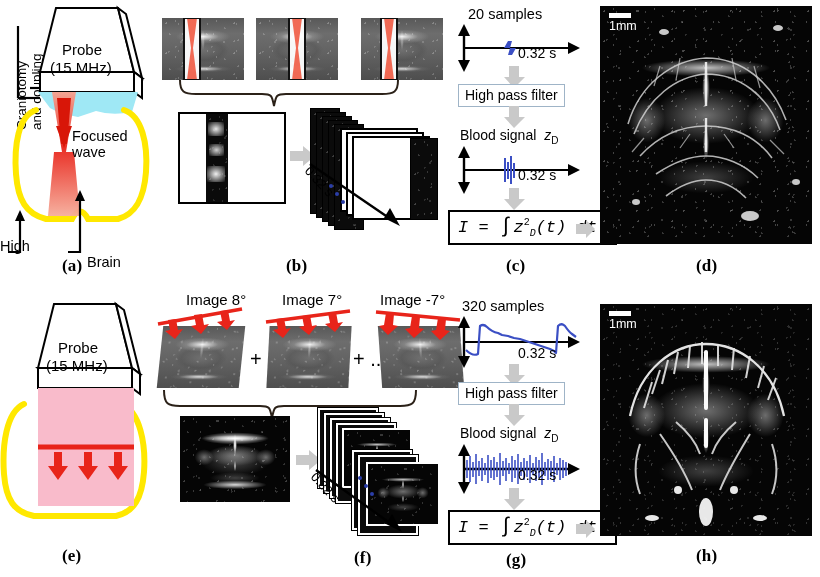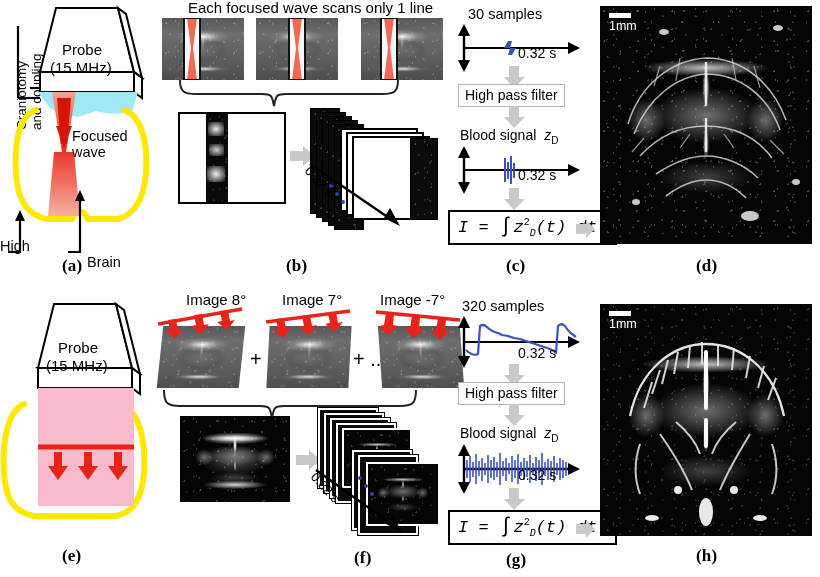--- a/index.html
+++ b/index.html
@@ -187,21 +187,20 @@
       <path d="M80,56 L80,62 L68,62" stroke="#000" stroke-width="2.2" fill="none"></path>
     </svg>
     <div class="abs txt caption" style="left:0px;top:238px;"><span>High</span></div>
     <div class="abs txt caption" style="left:87px;top:254px;"><span>Brain</span></div>
 
     <div class="abs txt panel-label" style="left:62px;top:256px;"><span>(a)</span></div>
   </div>
 
   <div class="abs" style="left:150px;top:0;width:290px;height:285px;">
 
-    <div class="abs txt title-txt" style="left:38px;top:0px;"><span>Each focused wave scans only 1 line</span></div>
 
     <div class="us bmode" style="left:12px;top:18px;width:82px;height:62px;">
       <div class="speckle"></div>
       <div class="abs" style="left:23px;top:0;width:14px;height:62px;background:linear-gradient(90deg,rgba(255,255,255,.95),rgba(255,255,255,.95));"></div>
       <svg class="abs" style="left:23px;top:0;" width="14" height="62">
           <path d="M2,0 L12,0 L8,30 L12,62 L2,62 L6,30 Z" fill="#F05A43" opacity="0.9"></path>
         </svg>
       <div class="abs redrect" style="left:21px;top:-1px;width:18px;height:64px;"></div>
     </div>
 
@@ -272,21 +271,21 @@
         <path d="M96,68 L80,60 L86,50 Z" fill="#000"></path>
       </svg>
       <div class="abs txt rot-032" style="left:2px;top:56px;"><span>0.32 s</span></div>
     </div>
 
     <div class="abs txt panel-label" style="left:136px;top:256px;"><span>(b)</span></div>
   </div>
 
   <div class="abs" style="left:440px;top:0;width:155px;height:285px;">
 
-    <div class="abs txt caption" style="left:28px;top:6px;"><span>30 samples</span></div>
+    <div class="abs txt caption" style="left:28px;top:6px;"><span>20 samples</span></div>
 
     <svg class="abs" style="left:10px;top:24px;" width="140" height="48">
       <line x1="14" y1="24" x2="122" y2="24" stroke="#000" stroke-width="2.2"></line>
       <path d="M130,24 L118,18 L118,30 Z" fill="#000"></path>
       <line x1="14" y1="6" x2="14" y2="42" stroke="#000" stroke-width="2.4"></line>
       <path d="M14,0 L8,12 L20,12 Z" fill="#000"></path>
       <path d="M14,48 L8,36 L20,36 Z" fill="#000"></path>
       <path d="M58,17 L62,17 L60,24 L66,24 L62,31 L58,31 L60,24 L54,24 Z" fill="#3B4FC4"></path>
     </svg>
     <div class="abs txt axis-label" style="left:78px;top:46px;"><span>0.32 s</span></div>

